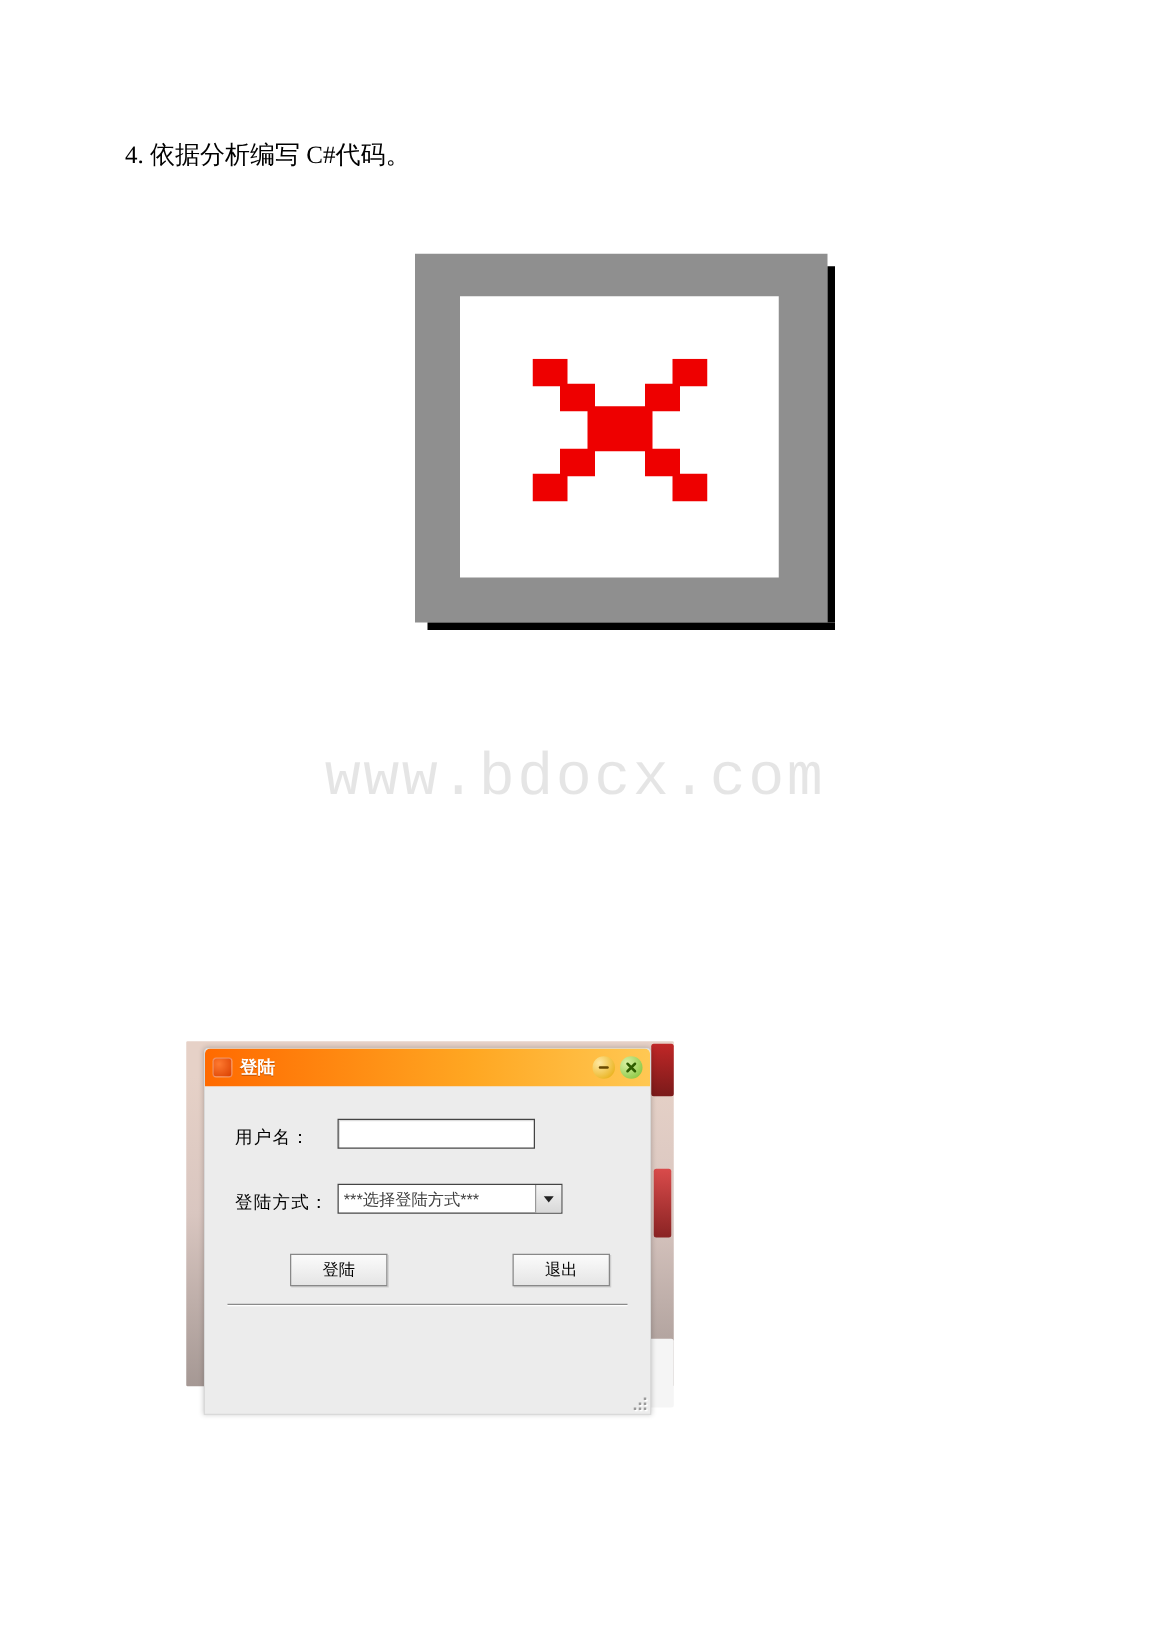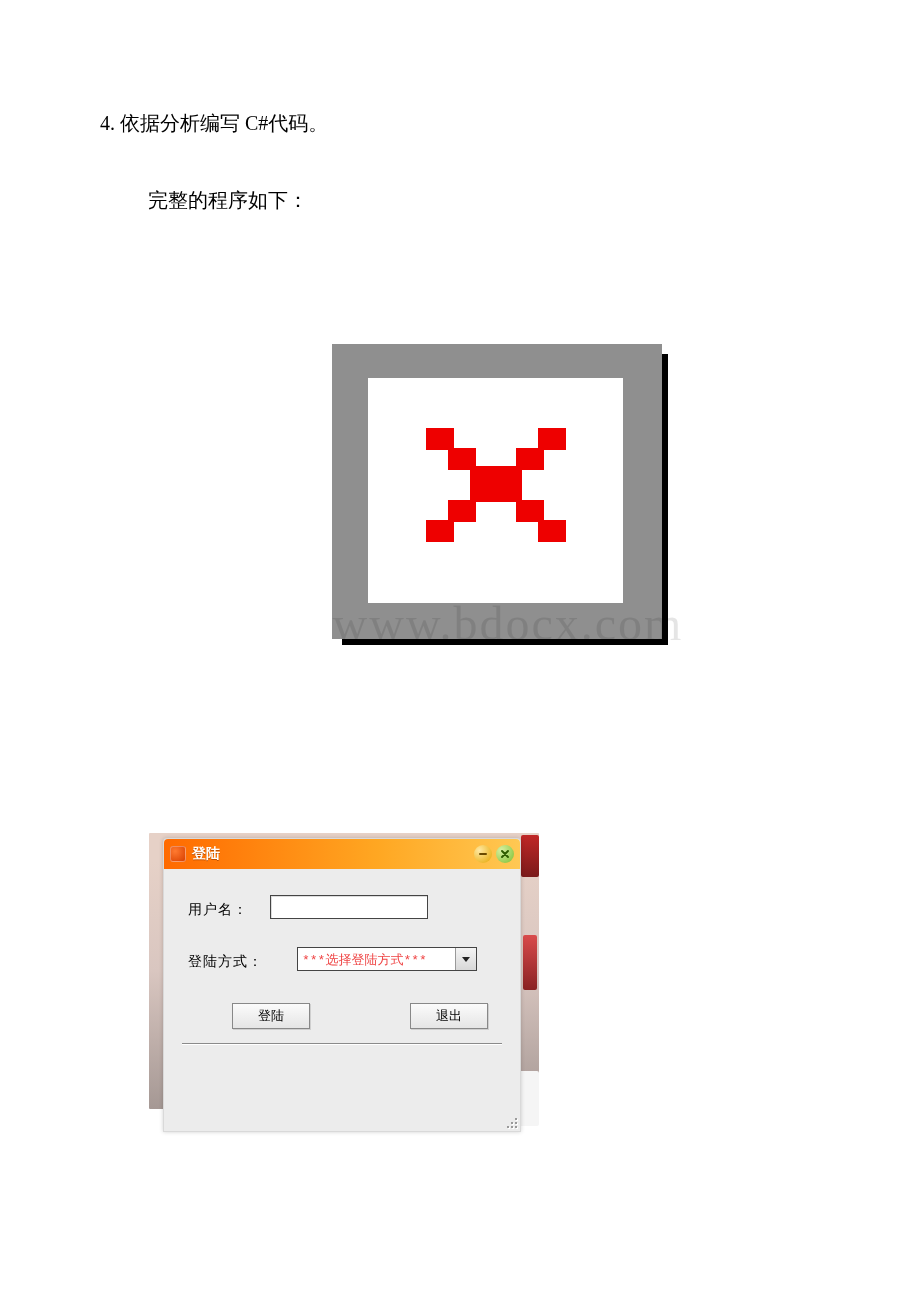--- a/index.html
+++ b/index.html
@@ -9,21 +9,21 @@
       background: #fff;
       font-family: "SimSun", "宋体", serif;
       position: relative;
     }
     .page-content {
       padding: 110px 100px 0 100px;
     }
     .heading {
       font-size: 20px;
       color: #000;
-      margin-bottom: 50px;
+      margin-bottom: 66px;
     }
     .subtext {
       font-size: 20px;
       color: #000;
       margin-left: 48px;
       margin-bottom: 130px;
     }
     .broken-image-area {
       position: relative;
       width: 330px;
@@ -64,27 +64,26 @@
     .red-x {
       position: absolute;
       left: 94px;
       top: 84px;
     }
     .watermark {
       position: absolute;
       left: 50%;
       top: 596px;
       transform: translateX(-50%);
-      font-family: Liberation Serif, serif;
+      font-family: Liberation Mono, monospace;
       font-size: 48px;
       color: rgba(0,0,0,0.10);
       letter-spacing: 2px;
       white-space: nowrap;
       pointer-events: none;
-      margin-left: 48px;
     }
     .login-wrap {
       position: absolute;
       left: 149px;
       top: 833px;
       width: 390px;
       height: 276px;
     }
     .bg-blur {
       position: absolute;
@@ -142,21 +141,21 @@
     .ctrl-close { background: radial-gradient(circle at 30% 30%, #d9f0a3, #7cbf2f); }
     .ctrl-close svg { display: block; }
     .form-body {
       padding: 26px 24px 16px 24px;
     }
     .row {
       display: flex;
       align-items: flex-end;
       margin-bottom: 28px;
     }
-    .row-last { margin-bottom: 20px; gap: 27px; }
+    .row-last { margin-bottom: 20px; }
     .label {
       width: 82px;
       font-size: 14px;
       color: #000;
       font-family: "SimSun", "宋体", serif;
       letter-spacing: 1px;
     }
     .textbox {
       width: 158px;
       height: 24px;
@@ -170,24 +169,24 @@
     .combo-wrap {
       display: inline-flex;
       align-items: stretch;
       border: 1px solid #444;
       background: #fff;
       height: 24px;
       width: 180px;
     }
     .combo-text {
       flex: 1;
-      font-family: Liberation Mono, monospace;
+      font-family: Liberation Sans, sans-serif;
       font-size: 13px;
       padding: 3px 4px 0 4px;
-      color: #ef4444;
+      color: #404040;
       white-space: nowrap;
       overflow: hidden;
     }
     .combo-btn {
       width: 21px;
       background: linear-gradient(180deg, #f4f4f4, #d8d8d8);
       border-left: 1px solid #999;
       display: flex;
       align-items: center;
       justify-content: center;
@@ -233,21 +232,20 @@
       width: 2px; height: 2px;
       background: #9a9a9a;
       box-shadow: 1px 1px 0 #fff;
     }
   </style>
 </head>
 <body>
 
 <div class="page-content">
   <div class="heading">4. 依据分析编写 C#代码。</div>
-  <div class="subtext">完整的程序如下：</div>
 
   <div class="broken-image-area">
     <div class="broken-outer"></div>
     <div class="broken-inner"></div>
     <div class="broken-shadow-r"></div>
     <div class="broken-shadow-b"></div>
     <svg class="red-x" width="140" height="120" viewBox="0 0 140 120">
       <g fill="#ee0000">
         <rect x="0" y="0" width="28" height="22"></rect>
         <rect x="112" y="0" width="28" height="22"></rect>

